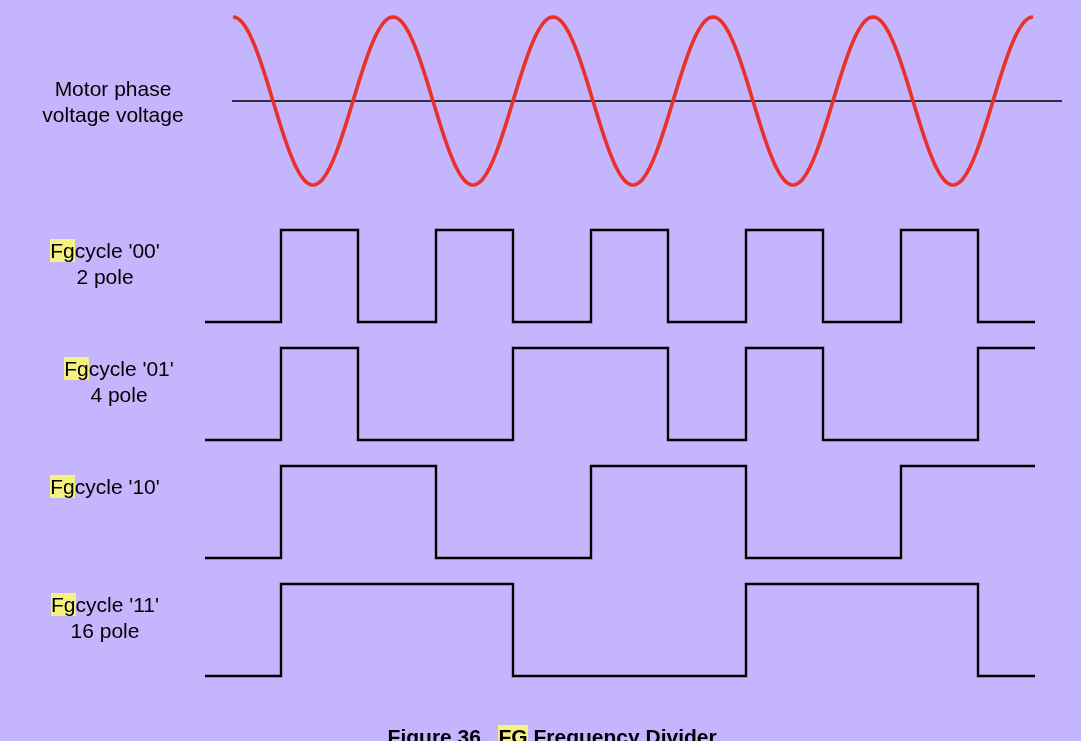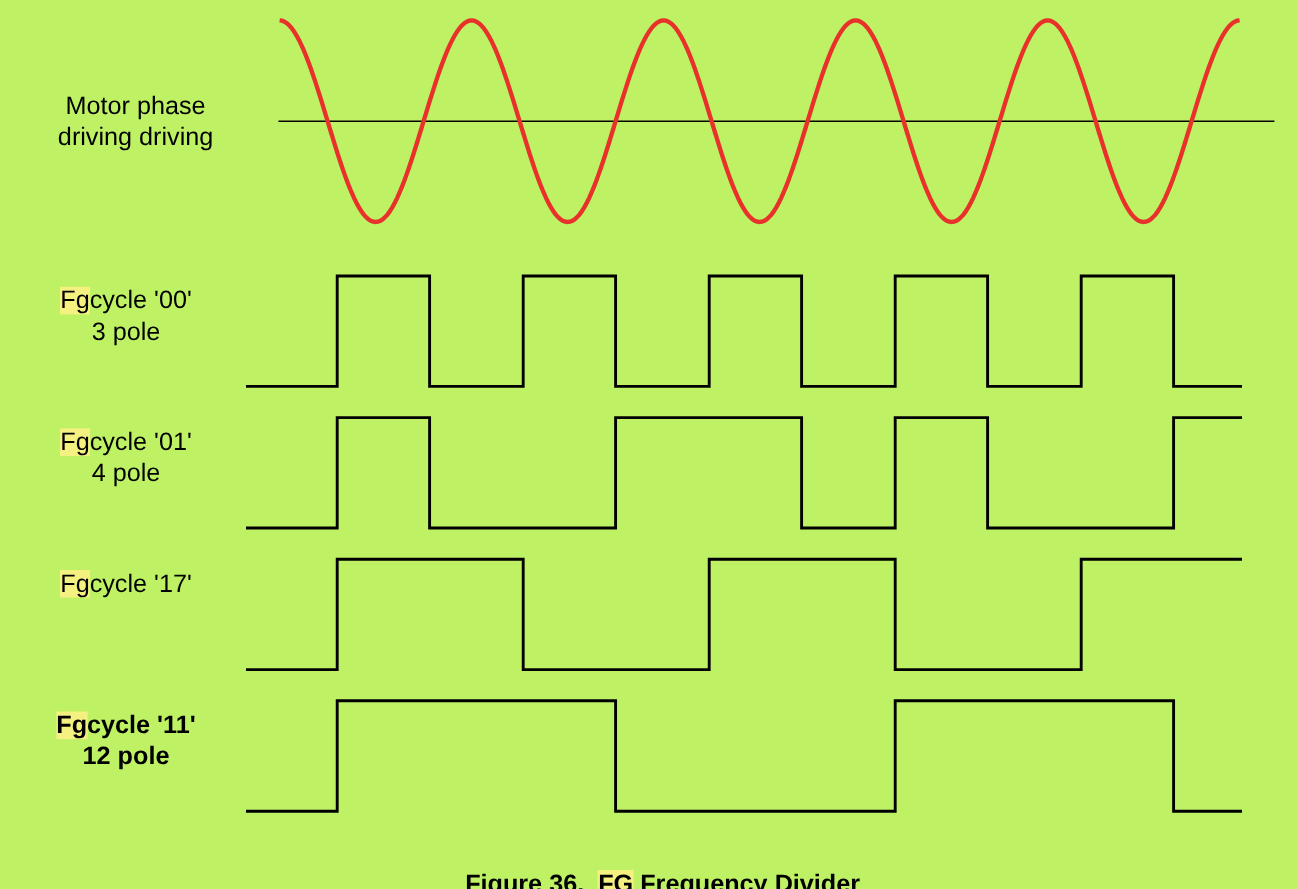--- a/index.html
+++ b/index.html
@@ -1,21 +1,21 @@
 <!DOCTYPE html>
 <html style="--hl: #f5f181;"><head>
 <meta charset="utf-8">
 <style>
   * { margin: 0; padding: 0; box-sizing: border-box; }
   html, body { background: #ffffff; }
   .page {
     position: relative;
     width: 1081px;
     height: 741px;
-    background: #bef264;
+    background: #c4b5fd;
     font-family: "Liberation Sans", sans-serif;
     color: #000000;
     overflow: hidden;
   }
   svg.waves { position: absolute; left: 0; top: 0; display: block; }
   .label {
     position: absolute;
     text-align: center;
     font-size: 21px;
     line-height: 26px;
@@ -44,39 +44,39 @@
       <path d="M 232 101 H 1062" fill="none" stroke="#000000" stroke-width="1.3" stroke-linejoin="miter"></path>
       <path d="M 233 17.00 L 235 17.26 L 237 18.03 L 239 19.32 L 241 21.11 L 243 23.39 L 245 26.16 L 247 29.38 L 249 33.04 L 251 37.13 L 253 41.60 L 255 46.45 L 257 51.63 L 259 57.11 L 261 62.86 L 263 68.85 L 265 75.04 L 267 81.39 L 269 87.86 L 271 94.41 L 273 101.00 L 275 107.59 L 277 114.14 L 279 120.61 L 281 126.96 L 283 133.15 L 285 139.14 L 287 144.89 L 289 150.37 L 291 155.55 L 293 160.40 L 295 164.87 L 297 168.96 L 299 172.62 L 301 175.84 L 303 178.61 L 305 180.89 L 307 182.68 L 309 183.97 L 311 184.74 L 313 185.00 L 315 184.74 L 317 183.97 L 319 182.68 L 321 180.89 L 323 178.61 L 325 175.84 L 327 172.62 L 329 168.96 L 331 164.87 L 333 160.40 L 335 155.55 L 337 150.37 L 339 144.89 L 341 139.14 L 343 133.15 L 345 126.96 L 347 120.61 L 349 114.14 L 351 107.59 L 353 101.00 L 355 94.41 L 357 87.86 L 359 81.39 L 361 75.04 L 363 68.85 L 365 62.86 L 367 57.11 L 369 51.63 L 371 46.45 L 373 41.60 L 375 37.13 L 377 33.04 L 379 29.38 L 381 26.16 L 383 23.39 L 385 21.11 L 387 19.32 L 389 18.03 L 391 17.26 L 393 17.00 L 395 17.26 L 397 18.03 L 399 19.32 L 401 21.11 L 403 23.39 L 405 26.16 L 407 29.38 L 409 33.04 L 411 37.13 L 413 41.60 L 415 46.45 L 417 51.63 L 419 57.11 L 421 62.86 L 423 68.85 L 425 75.04 L 427 81.39 L 429 87.86 L 431 94.41 L 433 101.00 L 435 107.59 L 437 114.14 L 439 120.61 L 441 126.96 L 443 133.15 L 445 139.14 L 447 144.89 L 449 150.37 L 451 155.55 L 453 160.40 L 455 164.87 L 457 168.96 L 459 172.62 L 461 175.84 L 463 178.61 L 465 180.89 L 467 182.68 L 469 183.97 L 471 184.74 L 473 185.00 L 475 184.74 L 477 183.97 L 479 182.68 L 481 180.89 L 483 178.61 L 485 175.84 L 487 172.62 L 489 168.96 L 491 164.87 L 493 160.40 L 495 155.55 L 497 150.37 L 499 144.89 L 501 139.14 L 503 133.15 L 505 126.96 L 507 120.61 L 509 114.14 L 511 107.59 L 513 101.00 L 515 94.41 L 517 87.86 L 519 81.39 L 521 75.04 L 523 68.85 L 525 62.86 L 527 57.11 L 529 51.63 L 531 46.45 L 533 41.60 L 535 37.13 L 537 33.04 L 539 29.38 L 541 26.16 L 543 23.39 L 545 21.11 L 547 19.32 L 549 18.03 L 551 17.26 L 553 17.00 L 555 17.26 L 557 18.03 L 559 19.32 L 561 21.11 L 563 23.39 L 565 26.16 L 567 29.38 L 569 33.04 L 571 37.13 L 573 41.60 L 575 46.45 L 577 51.63 L 579 57.11 L 581 62.86 L 583 68.85 L 585 75.04 L 587 81.39 L 589 87.86 L 591 94.41 L 593 101.00 L 595 107.59 L 597 114.14 L 599 120.61 L 601 126.96 L 603 133.15 L 605 139.14 L 607 144.89 L 609 150.37 L 611 155.55 L 613 160.40 L 615 164.87 L 617 168.96 L 619 172.62 L 621 175.84 L 623 178.61 L 625 180.89 L 627 182.68 L 629 183.97 L 631 184.74 L 633 185.00 L 635 184.74 L 637 183.97 L 639 182.68 L 641 180.89 L 643 178.61 L 645 175.84 L 647 172.62 L 649 168.96 L 651 164.87 L 653 160.40 L 655 155.55 L 657 150.37 L 659 144.89 L 661 139.14 L 663 133.15 L 665 126.96 L 667 120.61 L 669 114.14 L 671 107.59 L 673 101.00 L 675 94.41 L 677 87.86 L 679 81.39 L 681 75.04 L 683 68.85 L 685 62.86 L 687 57.11 L 689 51.63 L 691 46.45 L 693 41.60 L 695 37.13 L 697 33.04 L 699 29.38 L 701 26.16 L 703 23.39 L 705 21.11 L 707 19.32 L 709 18.03 L 711 17.26 L 713 17.00 L 715 17.26 L 717 18.03 L 719 19.32 L 721 21.11 L 723 23.39 L 725 26.16 L 727 29.38 L 729 33.04 L 731 37.13 L 733 41.60 L 735 46.45 L 737 51.63 L 739 57.11 L 741 62.86 L 743 68.85 L 745 75.04 L 747 81.39 L 749 87.86 L 751 94.41 L 753 101.00 L 755 107.59 L 757 114.14 L 759 120.61 L 761 126.96 L 763 133.15 L 765 139.14 L 767 144.89 L 769 150.37 L 771 155.55 L 773 160.40 L 775 164.87 L 777 168.96 L 779 172.62 L 781 175.84 L 783 178.61 L 785 180.89 L 787 182.68 L 789 183.97 L 791 184.74 L 793 185.00 L 795 184.74 L 797 183.97 L 799 182.68 L 801 180.89 L 803 178.61 L 805 175.84 L 807 172.62 L 809 168.96 L 811 164.87 L 813 160.40 L 815 155.55 L 817 150.37 L 819 144.89 L 821 139.14 L 823 133.15 L 825 126.96 L 827 120.61 L 829 114.14 L 831 107.59 L 833 101.00 L 835 94.41 L 837 87.86 L 839 81.39 L 841 75.04 L 843 68.85 L 845 62.86 L 847 57.11 L 849 51.63 L 851 46.45 L 853 41.60 L 855 37.13 L 857 33.04 L 859 29.38 L 861 26.16 L 863 23.39 L 865 21.11 L 867 19.32 L 869 18.03 L 871 17.26 L 873 17.00 L 875 17.26 L 877 18.03 L 879 19.32 L 881 21.11 L 883 23.39 L 885 26.16 L 887 29.38 L 889 33.04 L 891 37.13 L 893 41.60 L 895 46.45 L 897 51.63 L 899 57.11 L 901 62.86 L 903 68.85 L 905 75.04 L 907 81.39 L 909 87.86 L 911 94.41 L 913 101.00 L 915 107.59 L 917 114.14 L 919 120.61 L 921 126.96 L 923 133.15 L 925 139.14 L 927 144.89 L 929 150.37 L 931 155.55 L 933 160.40 L 935 164.87 L 937 168.96 L 939 172.62 L 941 175.84 L 943 178.61 L 945 180.89 L 947 182.68 L 949 183.97 L 951 184.74 L 953 185.00 L 955 184.74 L 957 183.97 L 959 182.68 L 961 180.89 L 963 178.61 L 965 175.84 L 967 172.62 L 969 168.96 L 971 164.87 L 973 160.40 L 975 155.55 L 977 150.37 L 979 144.89 L 981 139.14 L 983 133.15 L 985 126.96 L 987 120.61 L 989 114.14 L 991 107.59 L 993 101.00 L 995 94.41 L 997 87.86 L 999 81.39 L 1001 75.04 L 1003 68.85 L 1005 62.86 L 1007 57.11 L 1009 51.63 L 1011 46.45 L 1013 41.60 L 1015 37.13 L 1017 33.04 L 1019 29.38 L 1021 26.16 L 1023 23.39 L 1025 21.11 L 1027 19.32 L 1029 18.03 L 1031 17.26 L 1033 17.00" fill="none" stroke="#e8312b" stroke-width="3.6" stroke-linejoin="miter"></path>
       <path d="M 205 322 H 281 V 230 H 358 V 322 H 436 V 230 H 513 V 322 H 591 V 230 H 668 V 322 H 746 V 230 H 823 V 322 H 901 V 230 H 978 V 322 H 1035" fill="none" stroke="#000000" stroke-width="2.4" stroke-linejoin="miter"></path>
       <path d="M 205 440 H 281 V 348 H 358 V 440 H 513 V 348 H 668 V 440 H 746 V 348 H 823 V 440 H 978 V 348 H 1035" fill="none" stroke="#000000" stroke-width="2.4" stroke-linejoin="miter"></path>
       <path d="M 205 558 H 281 V 466 H 436 V 558 H 591 V 466 H 746 V 558 H 901 V 466 H 1035" fill="none" stroke="#000000" stroke-width="2.4" stroke-linejoin="miter"></path>
       <path d="M 205 676 H 281 V 584 H 513 V 676 H 746 V 584 H 978 V 676 H 1035" fill="none" stroke="#000000" stroke-width="2.4" stroke-linejoin="miter"></path>
     </svg>
 
   <div class="label" style="left:18px; top:76px; width:190px;">
     <span class="line">Motor phase</span>
-    <span class="line">driving driving</span>
+    <span class="line">voltage voltage</span>
   </div>
 
   <div class="label" style="left:10px; top:238px; width:190px;">
     <span class="line"><span class="hl">Fg</span><span>cycle '00'</span></span>
-    <span class="line">3 pole</span>
+    <span class="line">2 pole</span>
   </div>
 
-  <div class="label" style="left:10px; top:356px; width:190px;">
+  <div class="label" style="left:24px; top:356px; width:190px;">
     <span class="line"><span class="hl">Fg</span><span>cycle '01'</span></span>
     <span class="line">4 pole</span>
   </div>
 
   <div class="label" style="left:10px; top:474px; width:190px;">
-    <span class="line"><span class="hl">Fg</span><span>cycle '17'</span></span>
+    <span class="line"><span class="hl">Fg</span><span>cycle '10'</span></span>
   </div>
 
-  <div class="label" style="left:10px; top:592px; width:190px;font-weight:bold;">
+  <div class="label" style="left:10px; top:592px; width:190px;">
     <span class="line"><span class="hl">Fg</span><span>cycle '11'</span></span>
-    <span class="line">12 pole</span>
+    <span class="line">16 pole</span>
   </div>
 
   <div class="caption">
     <span>Figure 36.  </span><span class="hl">FG</span><span> Frequency Divider</span>
   </div>
 
 </div>
 
 </body></html>

